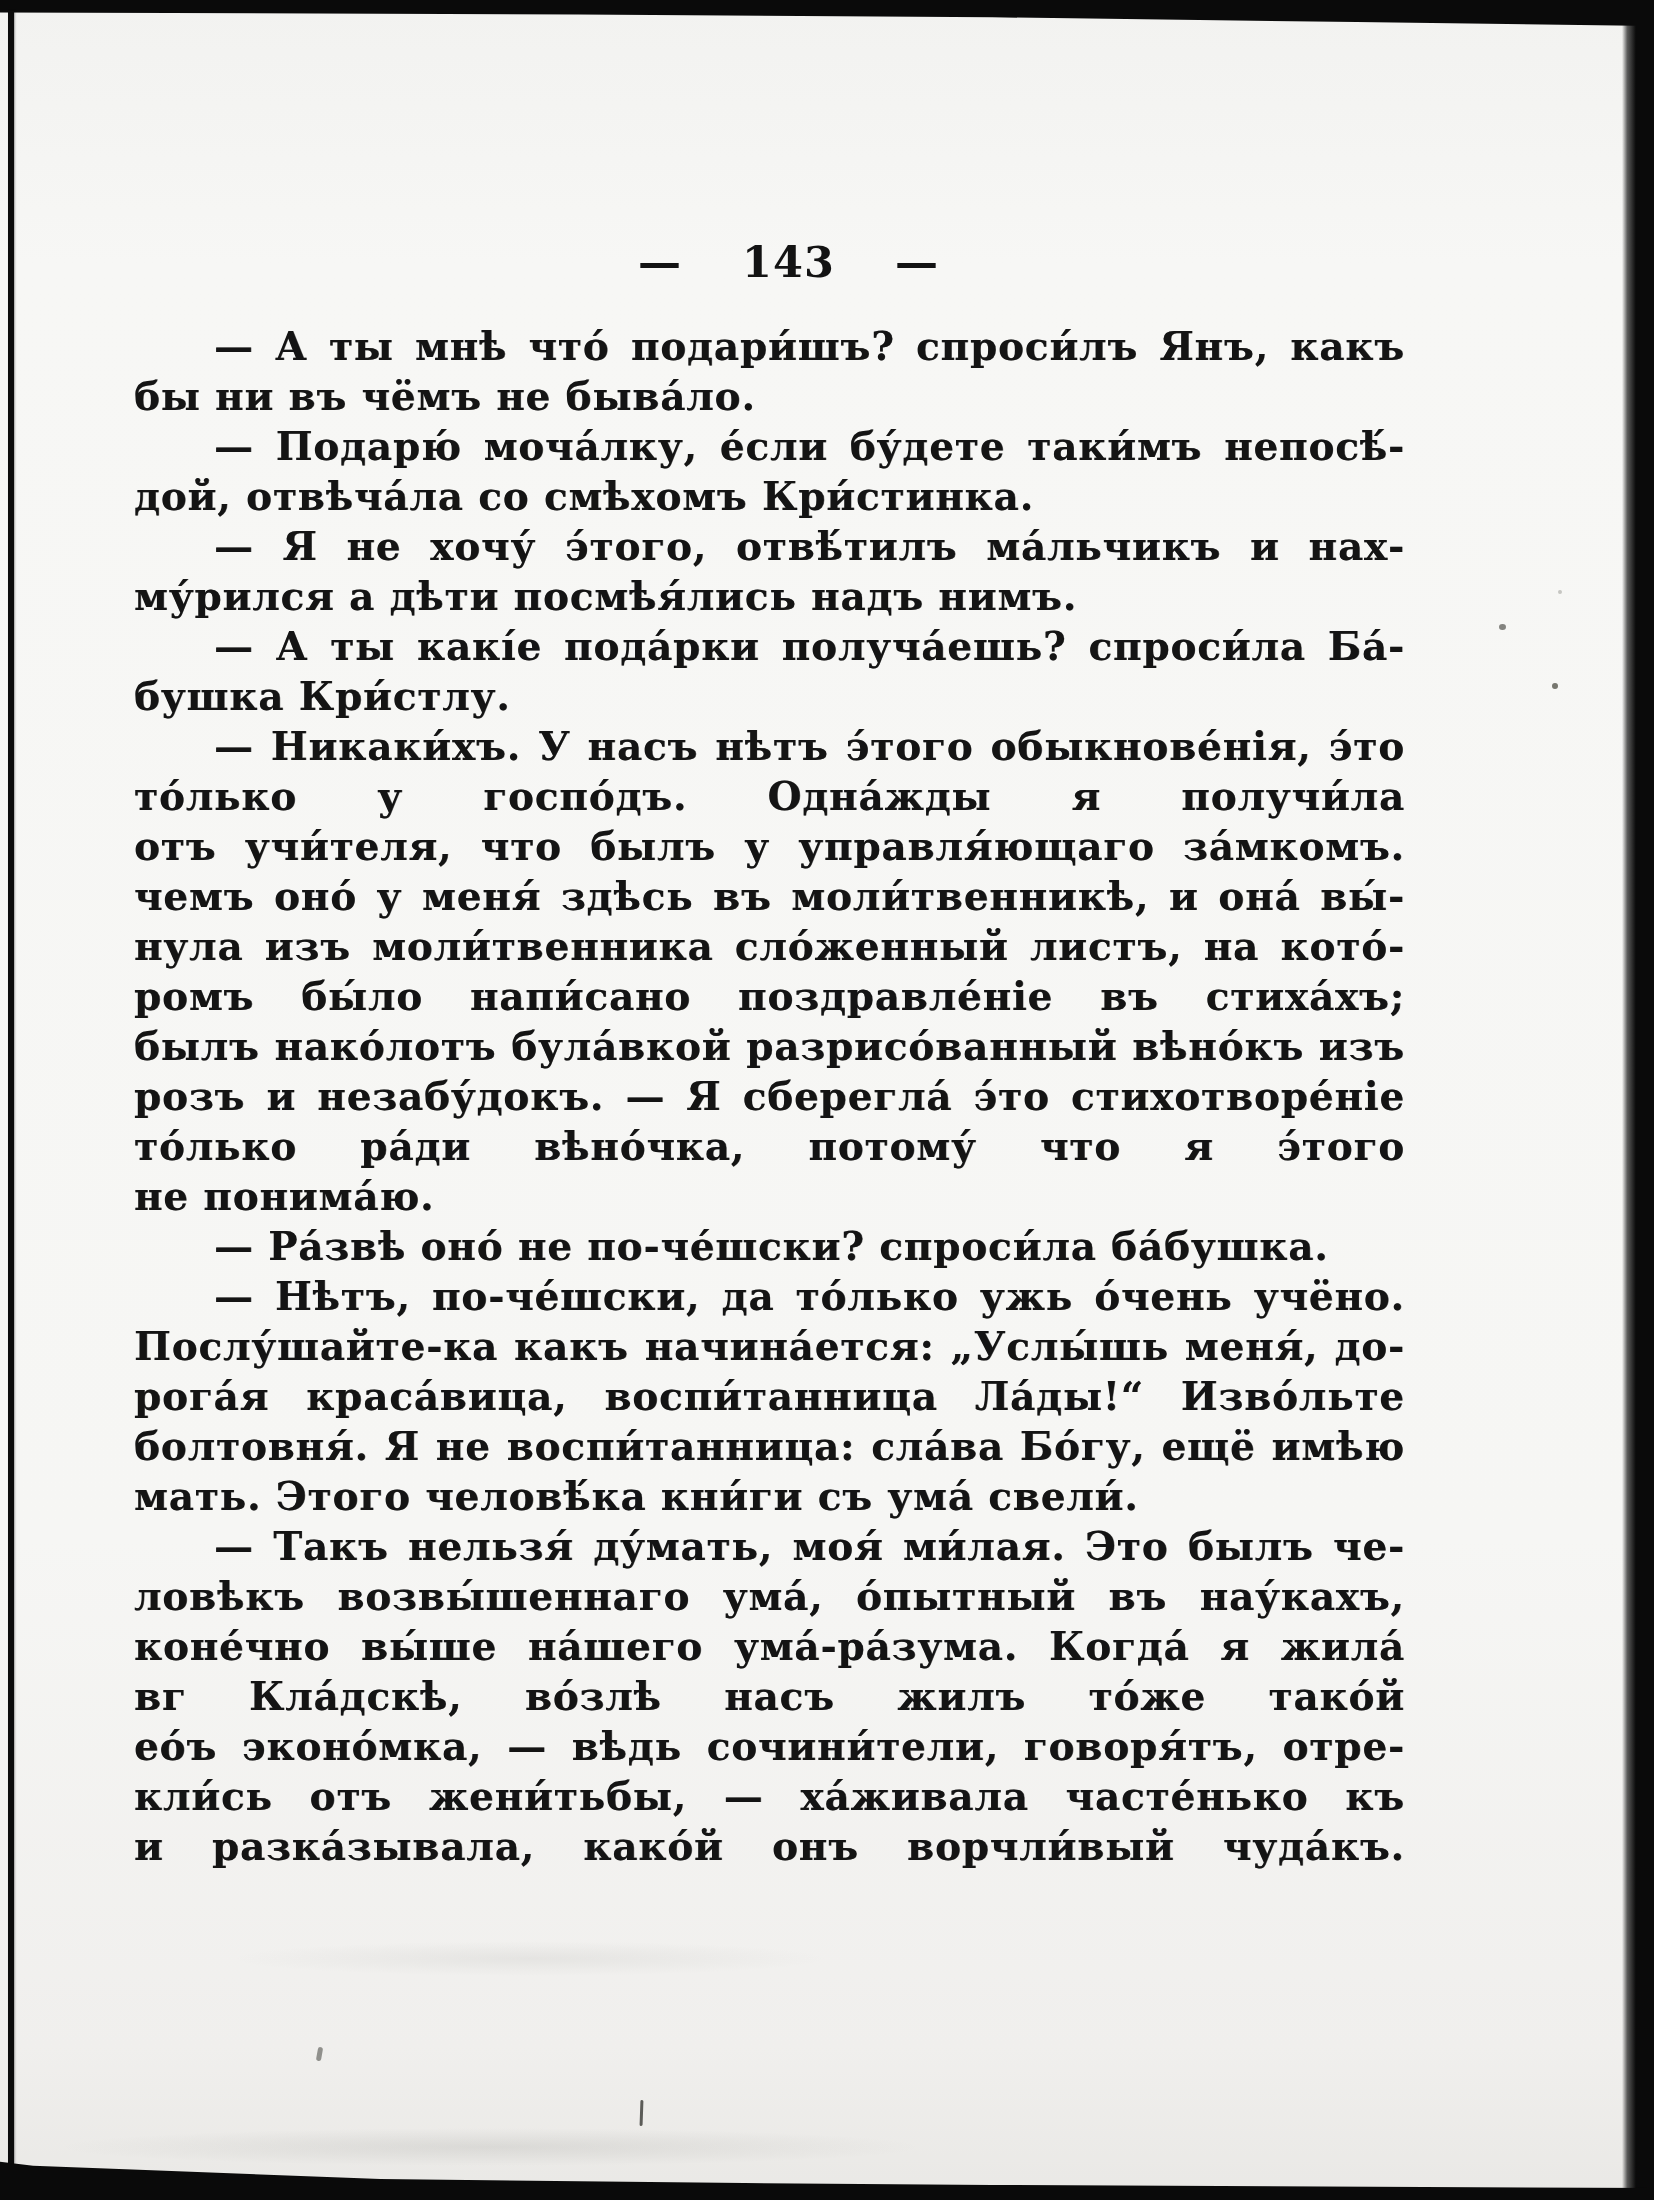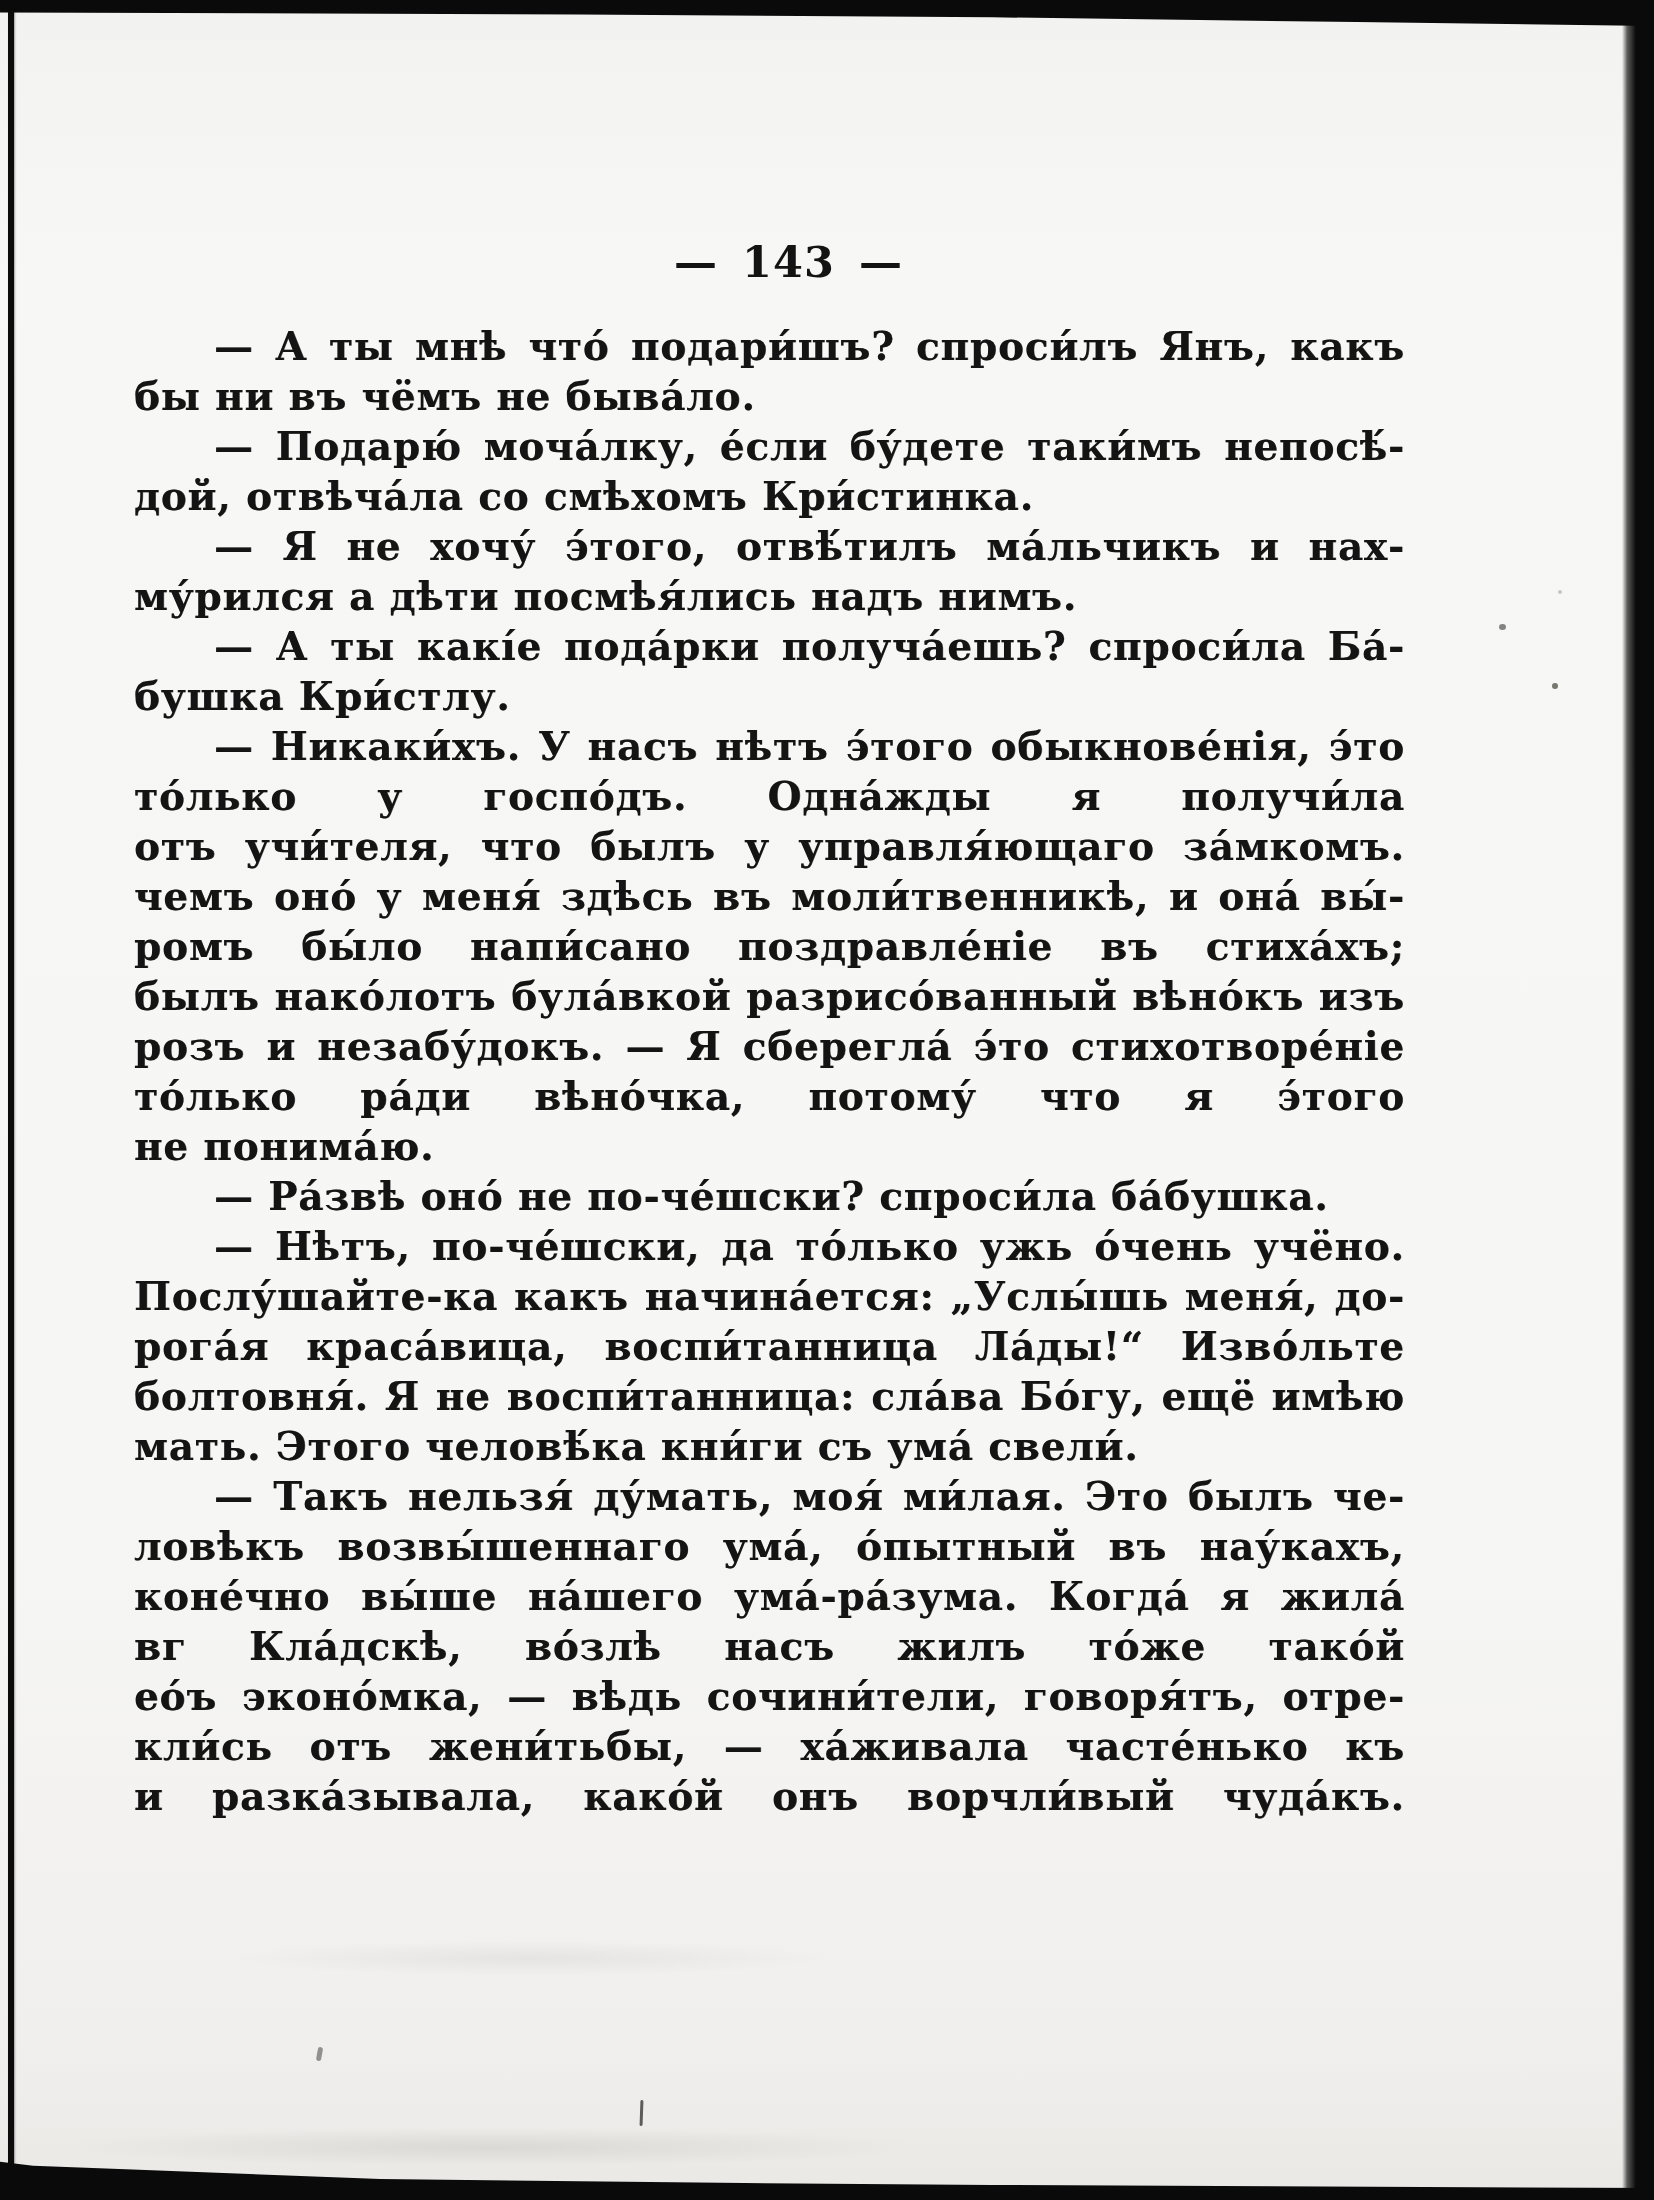--- a/index.html
+++ b/index.html
@@ -39,21 +39,21 @@
   .speck-3{left:1558px;top:590px;width:3.8px;height:3.8px;background:#c6c6c2;}
   .speck-4{left:317px;top:2047px;width:4.8px;height:14.4px;border-radius:2.9px;background:#90908c;transform:rotate(10deg);}
   .speck-5{left:640px;top:2100px;width:2.9px;height:26px;border-radius:1.9px;background:#5c5c58;transform:rotate(2deg);}
   
   .header{
     position:absolute;left:134px;top:237px;width:1271px;
     text-align:center;padding-left:38px;box-sizing:border-box;
     font-weight:bold;font-size:43px;color:#131313;letter-spacing:1px;
     white-space:nowrap;
   }
-  .header .num{display:inline-block;margin:0 24px;}
+  .header .num{display:inline-block;margin:0 60px;}
   
   .text-block{
     position:absolute;left:134px;top:321px;width:1271px;
     color:#141414;
   }
   .line{
     height:50px;line-height:50px;
     font-weight:bold;font-size:39px;letter-spacing:0.8px;
     text-shadow:0.4px 0.3px 0 rgba(20,20,20,.55);
   }
@@ -84,20 +84,21 @@
     <div class="line j ind">— Подарю́ моча́лку, е́сли бу́дете таки́мъ непосѣ́-</div>
     <div class="line">дой, отвѣча́ла со смѣхомъ Кри́стинка.</div>
     <div class="line j ind">— Я не хочу́ э́того, отвѣ́тилъ ма́льчикъ и нах-</div>
     <div class="line">му́рился а дѣти посмѣя́лись надъ нимъ.</div>
     <div class="line j ind">— А ты какі́е пода́рки получа́ешь? спроси́ла Ба́-</div>
     <div class="line">бушка Кри́стлу.</div>
     <div class="line j ind">— Никаки́хъ. У насъ нѣтъ э́того обыкнове́нія, э́то</div>
     <div class="line j">то́лько у госпо́дъ. Одна́жды я получи́ла поздравле́ніе</div>
     <div class="line j">отъ учи́теля, что былъ у управля́ющаго за́мкомъ. Впро́-</div>
     <div class="line j">чемъ оно́ у меня́ здѣсь въ моли́твенникѣ, и она́ вы́-</div>
+    <div class="line j">нула изъ моли́твенника сло́женный листъ, на кото́-</div>
     <div class="line j">ромъ бы́ло напи́сано поздравле́ніе въ стиха́хъ; вокру́гъ</div>
     <div class="line j">былъ нако́лотъ була́вкой разрисо́ванный вѣно́къ изъ</div>
     <div class="line j">розъ и незабу́докъ. — Я сберегла́ э́то стихотворе́ніе</div>
     <div class="line j">то́лько ра́ди вѣно́чка, потому́ что я э́того поздравле́нія</div>
     <div class="line">не понима́ю.</div>
     <div class="line ind">— Ра́звѣ оно́ не по-че́шски? спроси́ла ба́бушка.</div>
     <div class="line j ind">— Нѣтъ, по-че́шски, да то́лько ужь о́чень учёно.</div>
     <div class="line j">Послу́шайте-ка какъ начина́ется: „Услы́шь меня́, до-</div>
     <div class="line j">рога́я краса́вица, воспи́танница Ла́ды!“ Изво́льте тутъ...</div>
     <div class="line j">болтовня́. Я не воспи́танница: сла́ва Бо́гу, ещё имѣю</div>

